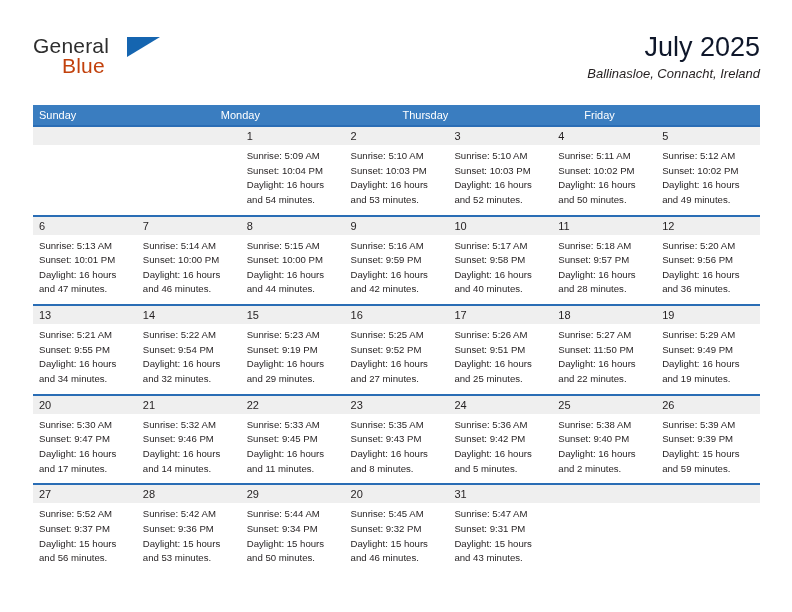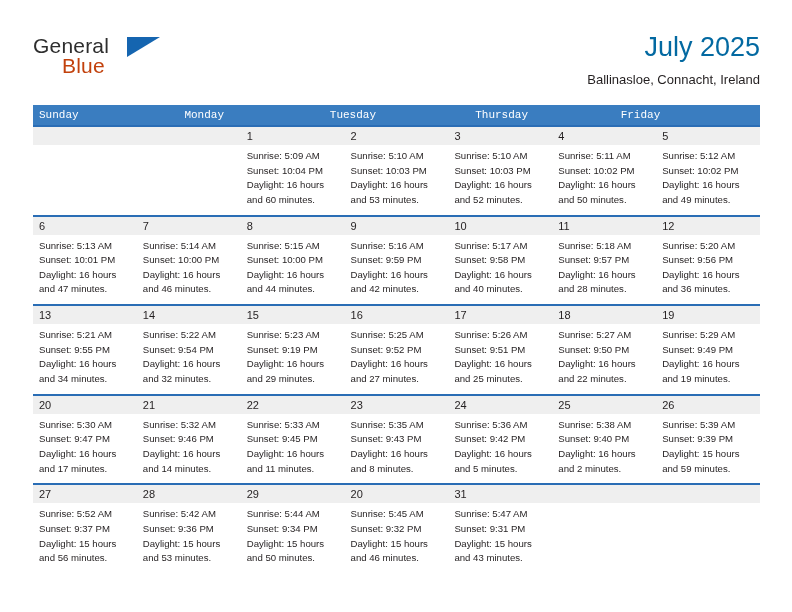--- a/index.html
+++ b/index.html
@@ -67,45 +67,44 @@
   }
 
   .title-block {
     position: absolute;
     right: 0;
     top: 0;
     text-align: right;
   }
   .cal-title {
     font-size: 27px;
-    color: #0369a1;
+    color: #0f172a;
     line-height: 34px;
     white-space: nowrap;
   }
   .cal-subtitle {
     font-size: 13px;
     color: #231f20;
     line-height: 20px;
-    margin-top: 6px;
     white-space: nowrap;
+    font-style: italic;
   }
 
   
   .calendar {
     position: absolute;
     left: 33px;
     top: 105px;
     width: 727px;
   }
 
   .week-header {
     display: flex;
     background: #3a7dc0;
     height: 20px;
-    font-family: Liberation Mono, monospace;
   }
   .week-header .dow {
     flex: 1 1 0;
     color: #ffffff;
     font-size: 11px;
     line-height: 20px;
     padding-left: 6px;
     box-sizing: border-box;
     white-space: nowrap;
   }
@@ -173,21 +172,20 @@
       <div class="cal-subtitle">Ballinasloe, Connacht, Ireland</div>
     </div>
 
   </div>
 
   <div class="calendar">
 
     <div class="week-header">
       <div class="dow">Sunday</div>
       <div class="dow">Monday</div>
-      <div class="dow">Tuesday</div>
       <div class="dow">Thursday</div>
       <div class="dow">Friday</div>
     </div>
 
     <div class="week-row">
       <div class="day-cell empty">
         <div class="day-number-band">
             <span class="day-number"></span>
           </div>
         <div class="day-body">
@@ -209,21 +207,21 @@
         </div>
       </div>
       <div class="day-cell">
         <div class="day-number-band">
             <span class="day-number">1</span>
           </div>
         <div class="day-body">
           <div class="line">Sunrise: 5:09 AM</div>
           <div class="line">Sunset: 10:04 PM</div>
           <div class="line">Daylight: 16 hours</div>
-          <div class="line">and 60 minutes.</div>
+          <div class="line">and 54 minutes.</div>
         </div>
       </div>
       <div class="day-cell">
         <div class="day-number-band">
             <span class="day-number">2</span>
           </div>
         <div class="day-body">
           <div class="line">Sunrise: 5:10 AM</div>
           <div class="line">Sunset: 10:03 PM</div>
           <div class="line">Daylight: 16 hours</div>
@@ -400,21 +398,21 @@
           <div class="line">Daylight: 16 hours</div>
           <div class="line">and 25 minutes.</div>
         </div>
       </div>
       <div class="day-cell">
         <div class="day-number-band">
             <span class="day-number">18</span>
           </div>
         <div class="day-body">
           <div class="line">Sunrise: 5:27 AM</div>
-          <div class="line">Sunset: 9:50 PM</div>
+          <div class="line">Sunset: 11:50 PM</div>
           <div class="line">Daylight: 16 hours</div>
           <div class="line">and 22 minutes.</div>
         </div>
       </div>
       <div class="day-cell">
         <div class="day-number-band">
             <span class="day-number">19</span>
           </div>
         <div class="day-body">
           <div class="line">Sunrise: 5:29 AM</div>

